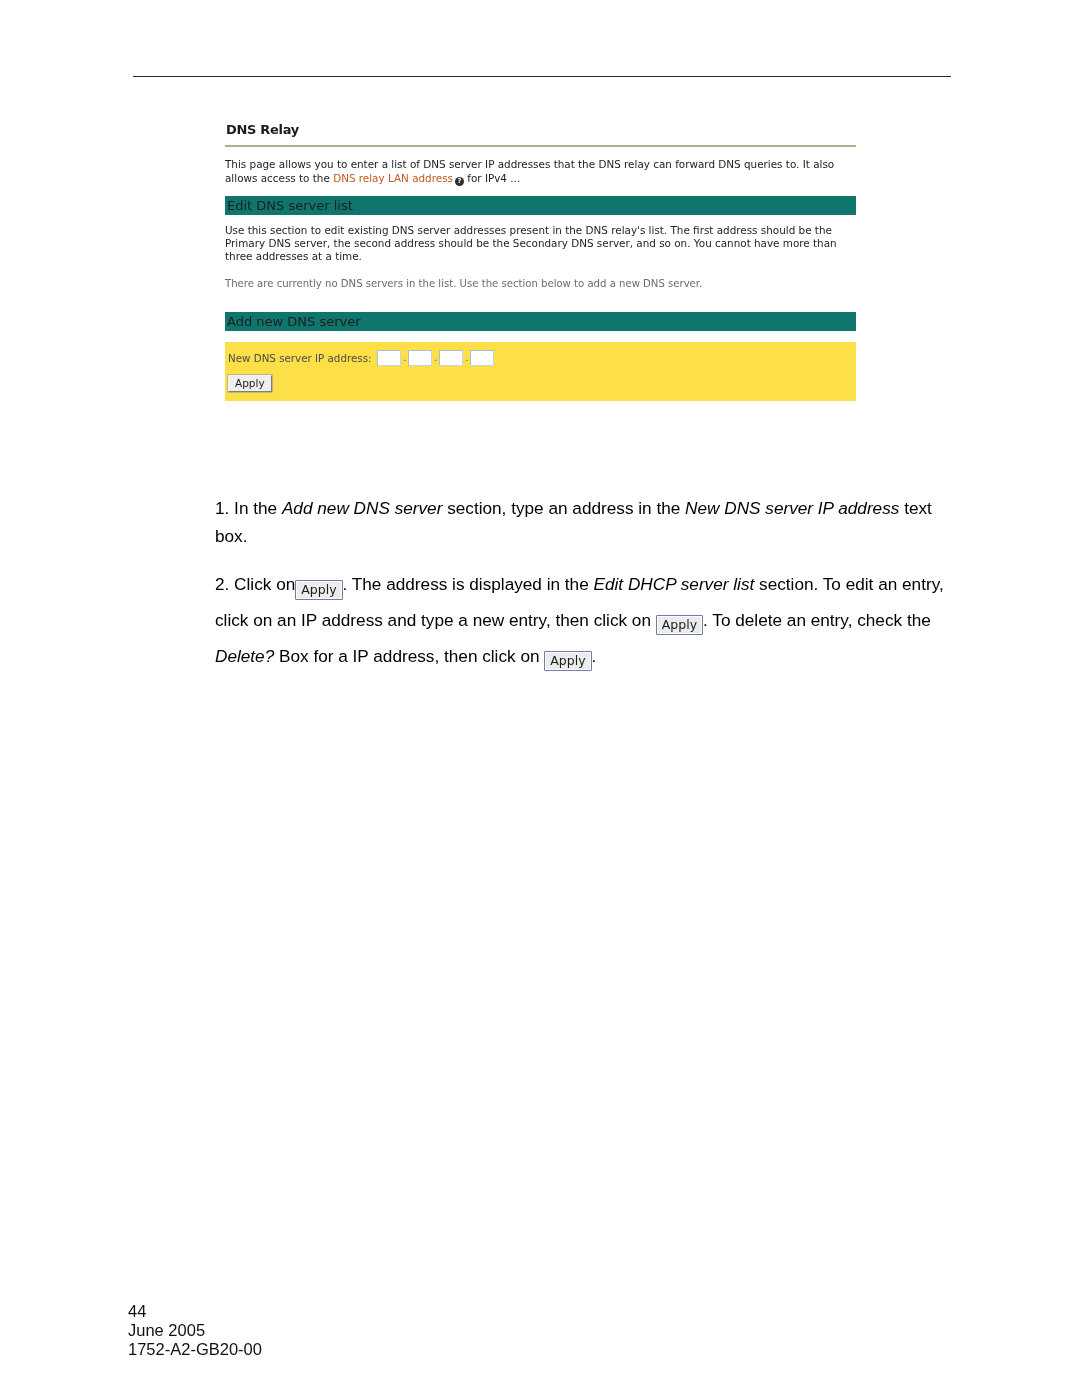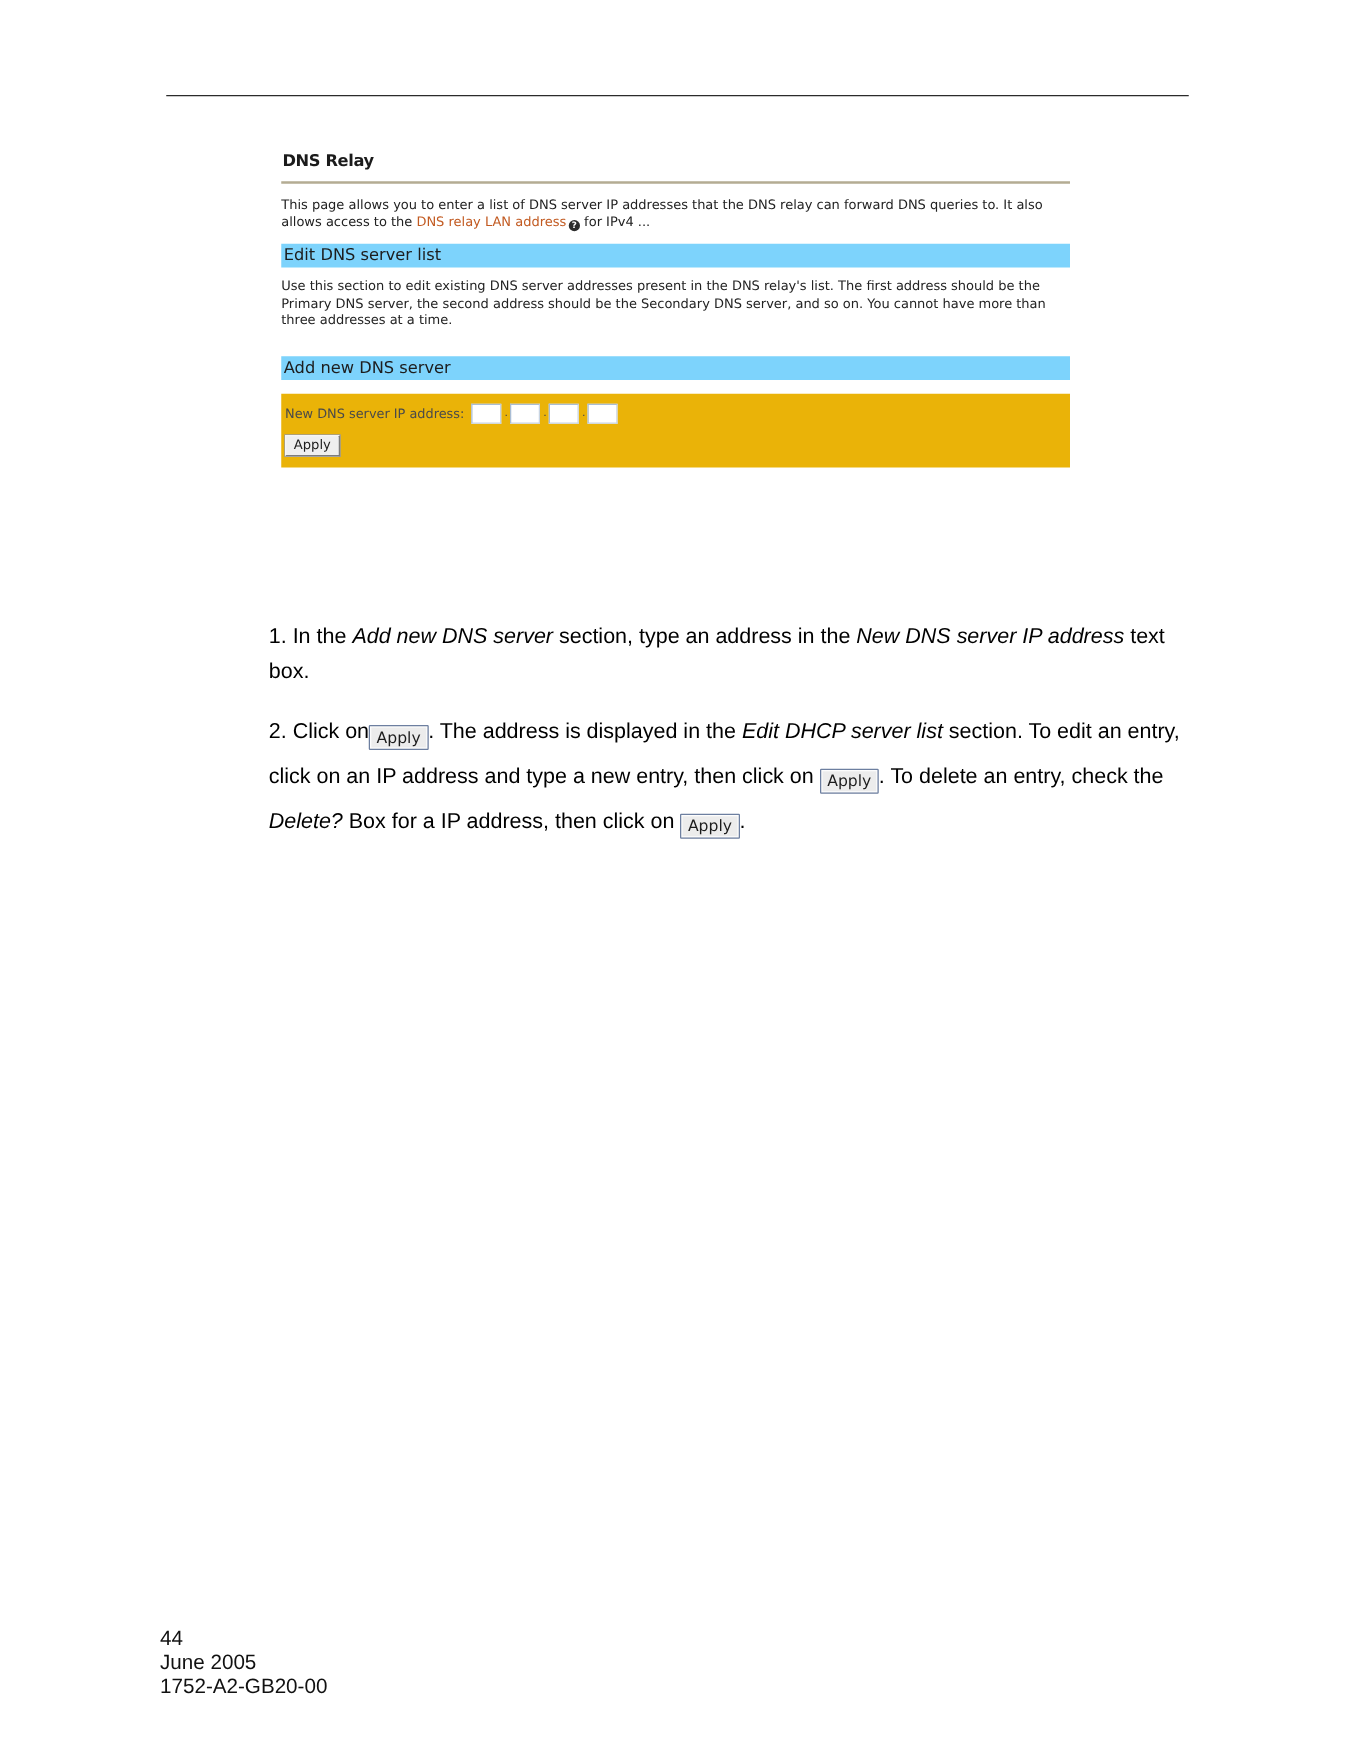--- a/index.html
+++ b/index.html
@@ -85,21 +85,21 @@
     line-height: 9px;
     text-align: center;
     vertical-align: -1px;
     font-weight: bold;
     font-family: "DejaVu Sans", sans-serif;
     margin-left: 2px;
   }
 
   .ss-bar {
     margin-top: 10px;
-    background: #7dd3fc;
+    background: #0f766e;
     height: 19px;
     line-height: 19px;
     padding-left: 2px;
     font-family: "DejaVu Sans", sans-serif;
     font-size: 13px;
     color: #1d1d1d;
     width: 629px;
   }
 
   .ss-body {
@@ -114,21 +114,21 @@
     margin-top: 13px;
     font-family: "DejaVu Sans", sans-serif;
     font-size: 10.1px;
     line-height: 13px;
     color: #6b6b6b;
     width: 620px;
   }
 
   .ss-form {
     margin-top: 11px;
-    background: #eab308;
+    background: #fde047;
     width: 631px;
     padding: 8px 0 9px 0;
     box-sizing: border-box;
   }
   .ss-form-row {
     display: flex;
     align-items: center;
     padding-left: 3px;
   }
   .ss-form-label {
@@ -255,20 +255,21 @@
 
     <div class="ss-intro">
       <span>This page allows you to enter a list of DNS server IP addresses that the DNS relay can forward DNS queries to. It also</span>
       <span>allows access to the </span><span class="ss-link">DNS relay LAN address</span><span class="help-dot">?</span><span> for IPv4 ...</span>
     </div>
 
     <div class="ss-bar">Edit DNS server list</div>
 
     <div class="ss-body">Use this section to edit existing DNS server addresses present in the DNS relay's list. The first address should be the Primary DNS server, the second address should be the Secondary DNS server, and so on. You cannot have more than three addresses at a time.</div>
 
+    <div class="ss-note">There are currently no DNS servers in the list. Use the section below to add a new DNS server.</div>
 
     <div class="ss-bar" style="margin-top:22px;">Add new DNS server</div>
 
 
     <div class="ss-form">
       <div class="ss-form-row">
         <span class="ss-form-label">New DNS server IP address:</span>
         <span class="ip-box"></span>
         <span class="ip-dot">.</span>
         <span class="ip-box"></span>

